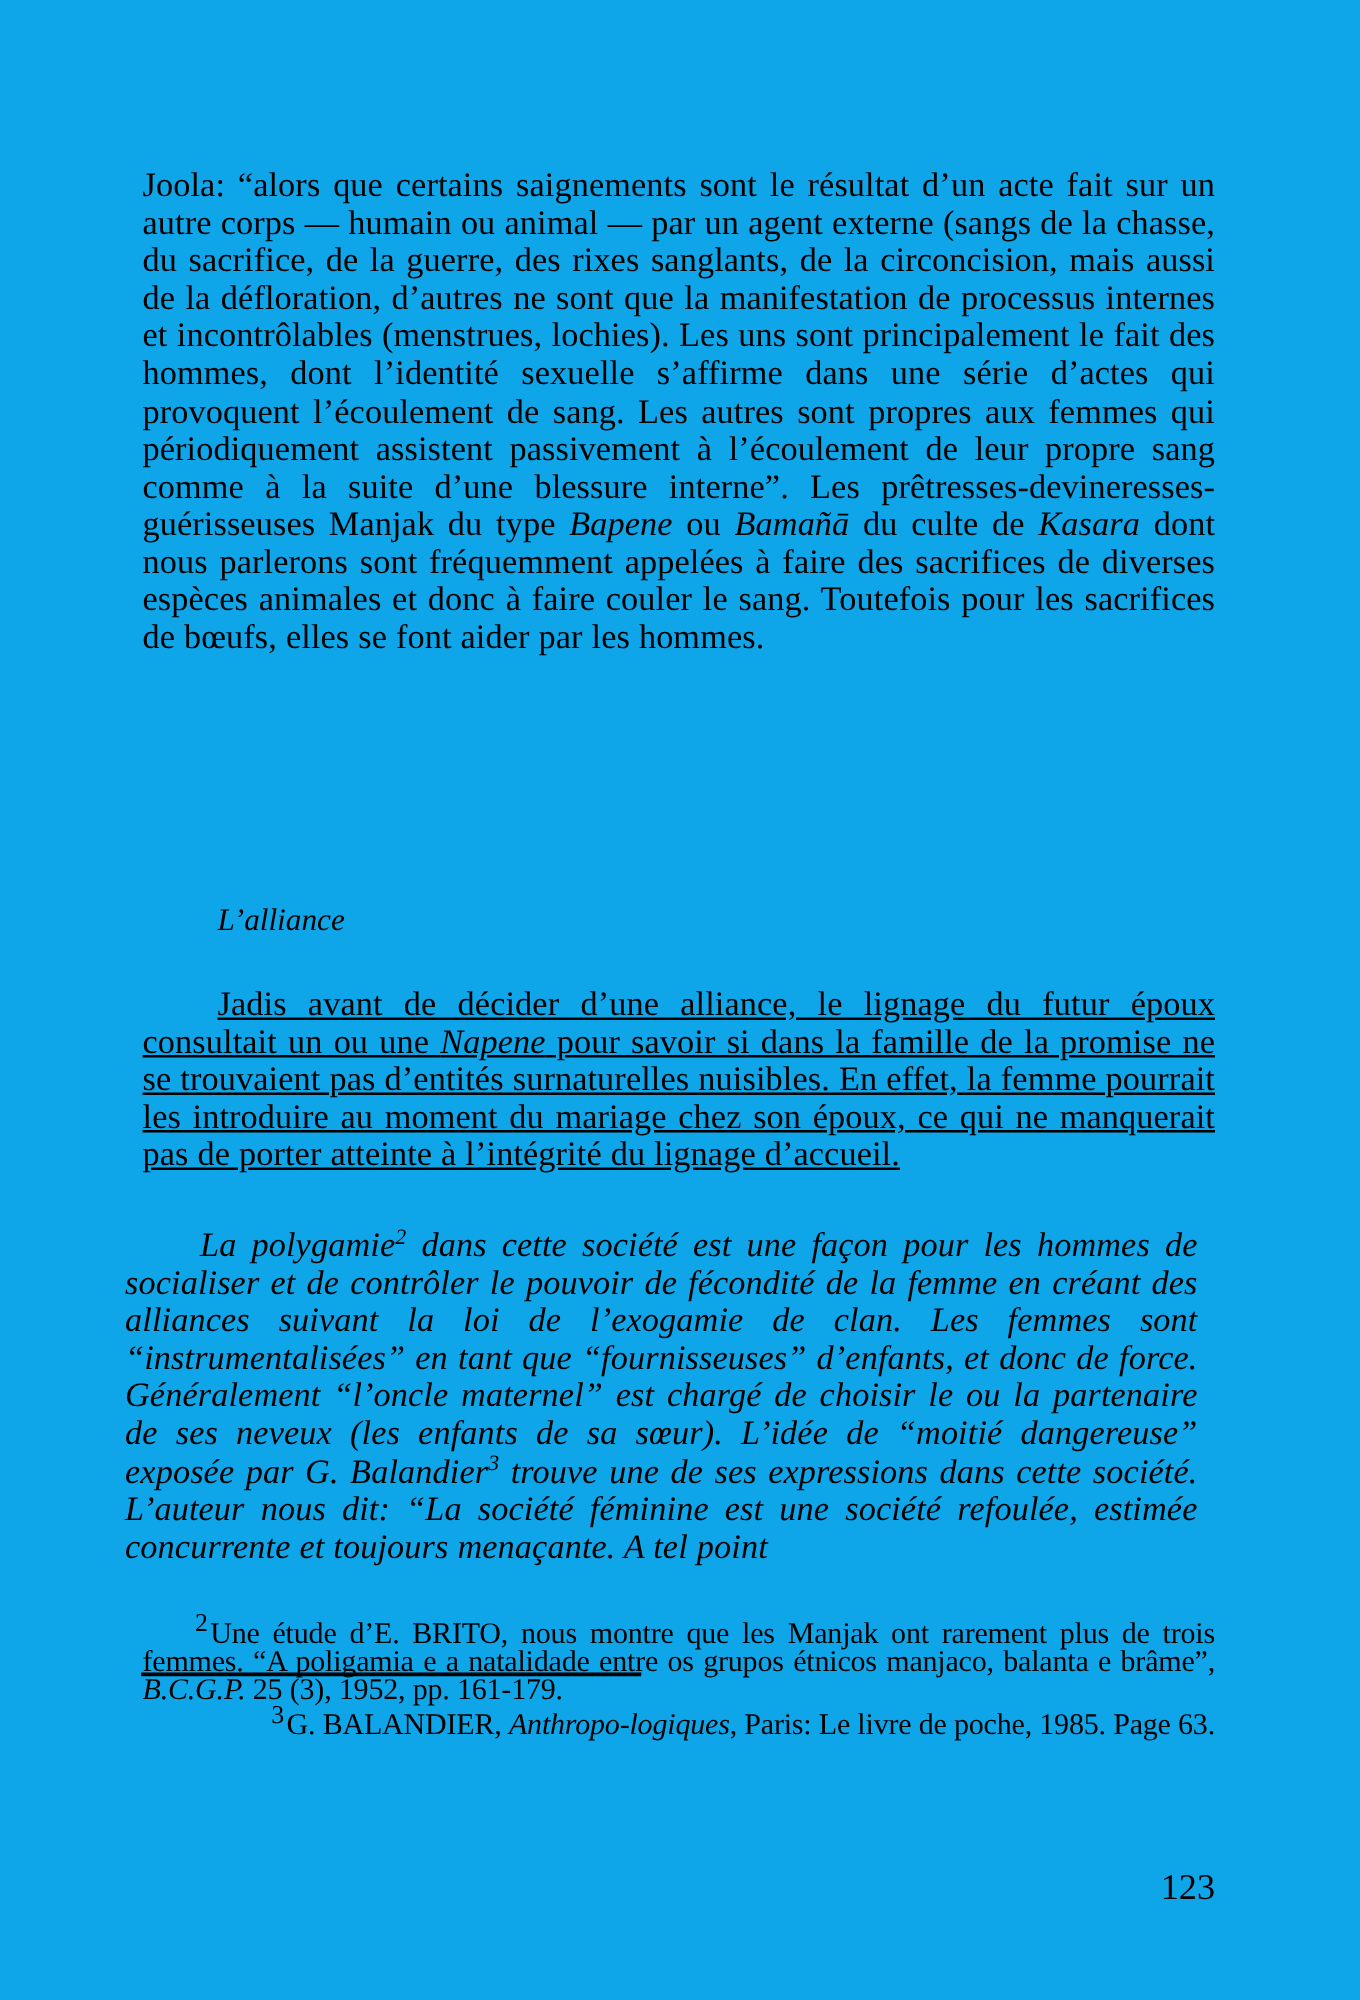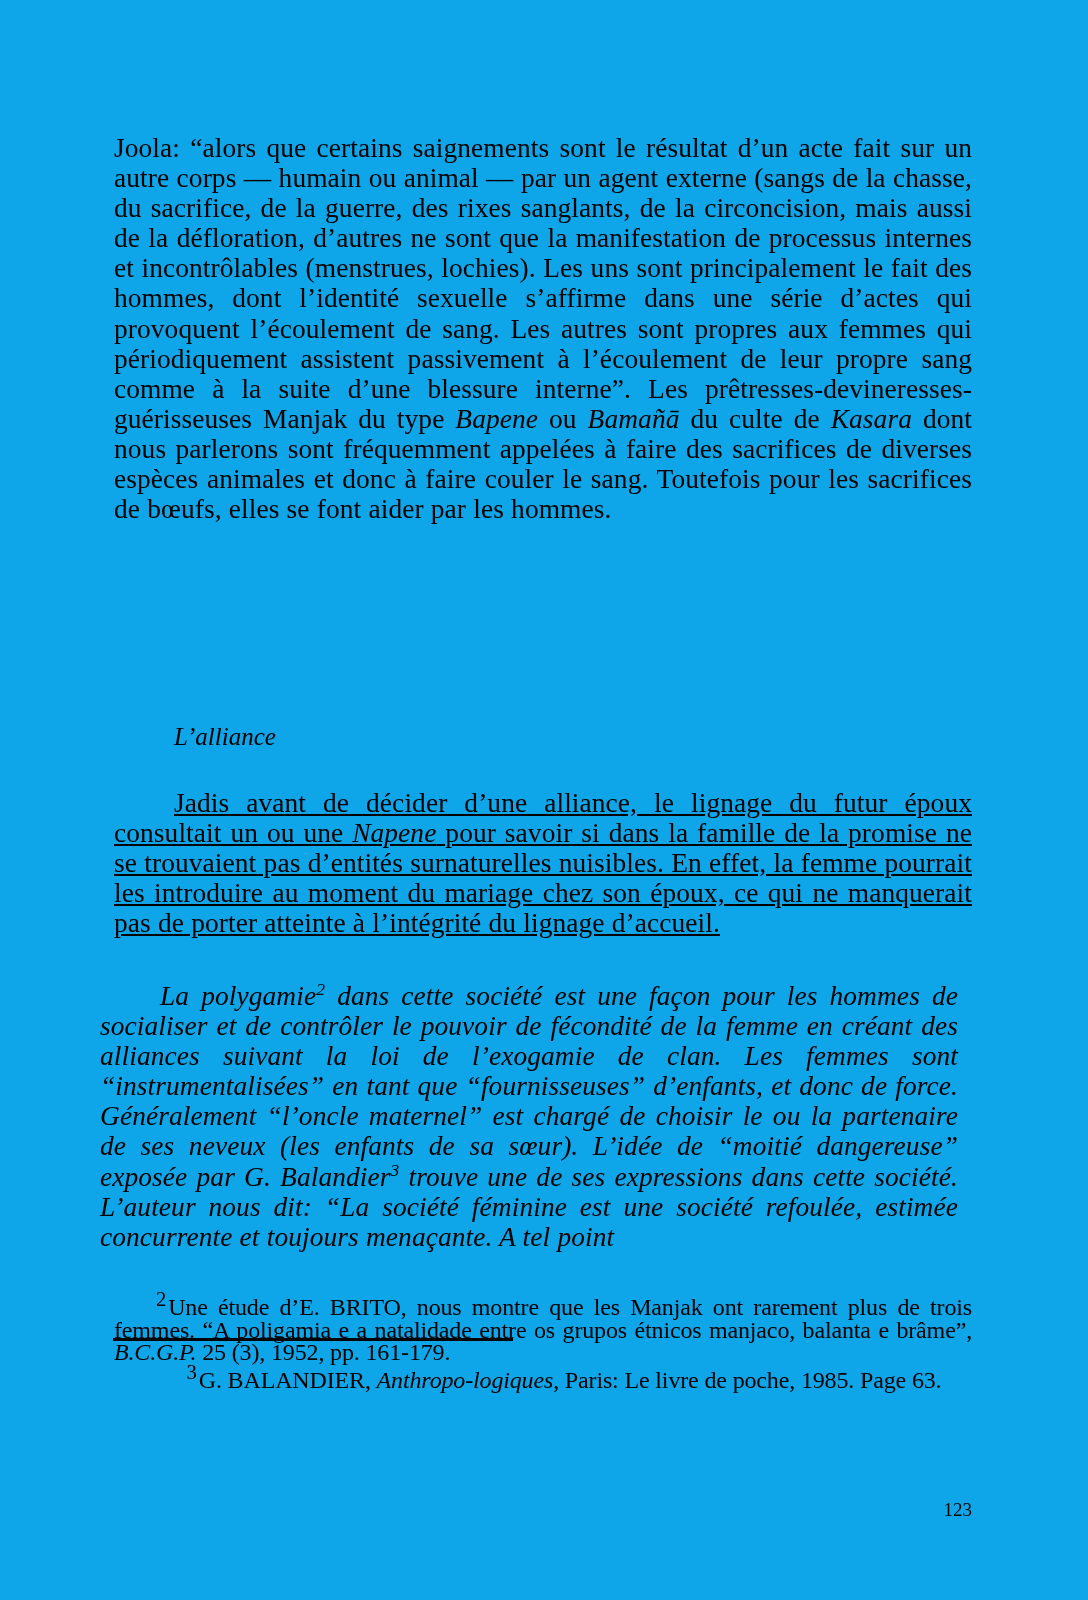--- a/index.html
+++ b/index.html
@@ -86,35 +86,35 @@
     line-height: 22.6px;
   }
   p.fnote {
     margin: 0;
     text-align: justify;
     text-indent: 42px;
     letter-spacing: -0.15px;
   }
   p.fnote.second {
     margin-top: 5px;
-    text-align: center;
+    text-align: right;
   }
   .fnnum {
     font-size: 0.86em;
     vertical-align: super;
     line-height: 0;
     margin-right: 2px;
   }
   .pagenum {
     position: absolute;
     left: 0;
     top: 1493px;
     width: 972px;
     text-align: right;
-    font-size: 19px;
+    font-size: 29px;
     line-height: 34px;
   }
 </style>
 </head>
 <body>
 
 <div class="page">
 
   <div class="textblock">
     <p class="body first"><span>Joola: “alors que certains saignements sont le résultat d’un acte fait sur un autre corps — humain ou animal — par un agent externe (sangs de la chasse, du sacrifice, de la guerre, des rixes sanglants, de la circoncision, mais aussi de la défloration, d’autres ne sont que la manifestation de processus internes et incontrôlables (menstrues, lochies). Les uns sont principalement le fait des hommes, dont l’identité sexuelle s’affirme dans une série d’actes qui provoquent l’écoulement de sang. Les autres sont propres aux femmes qui périodiquement assistent passivement à l’écoulement de leur propre sang comme à la suite d’une blessure interne”. Les prêtresses-devineresses-guérisseuses Manjak du type </span><span class="it">Bapene</span><span> ou </span><span class="it">Bamañā</span><span> du culte de </span><span class="it">Kasara</span><span> dont nous parlerons sont fréquemment appelées à faire des sacrifices de diverses espèces animales et donc à faire couler le sang. Toutefois pour les sacrifices de bœufs, elles se font aider par les hommes.</span></p>

